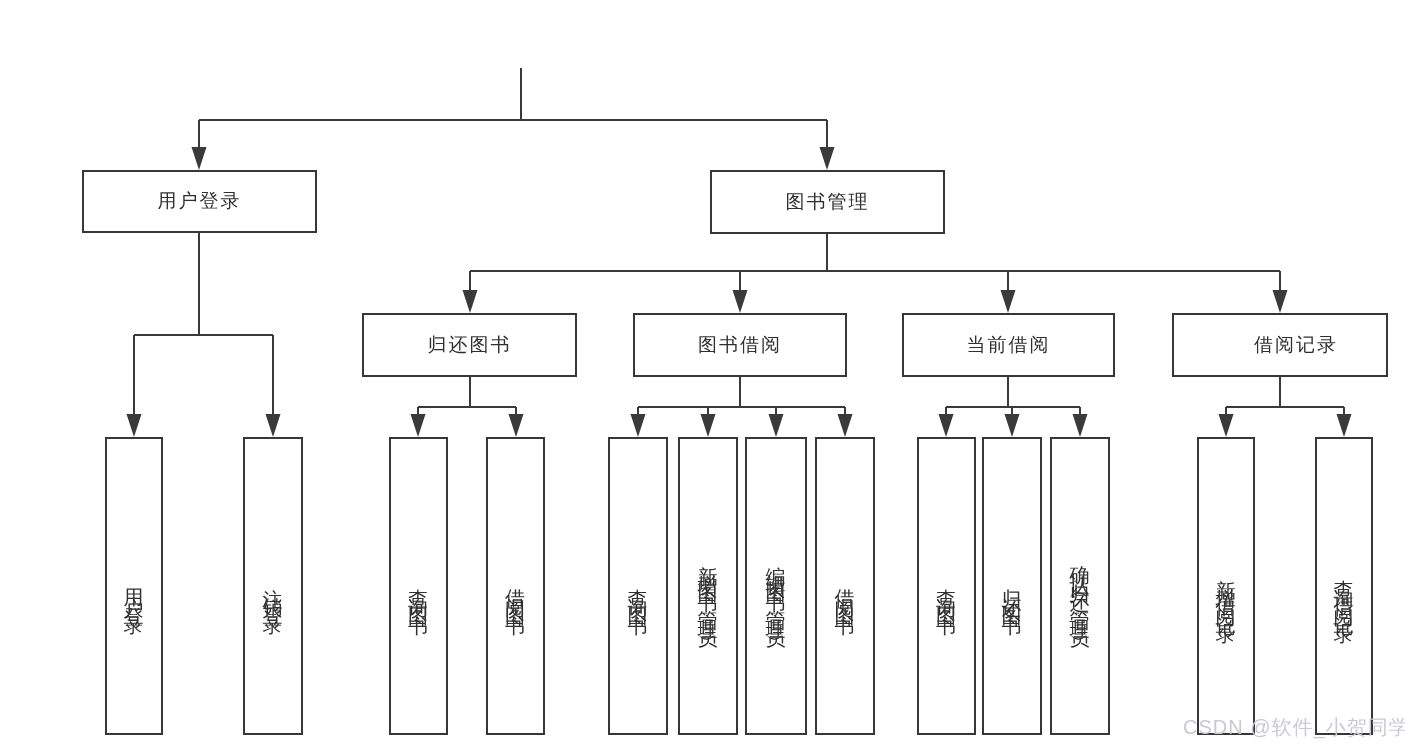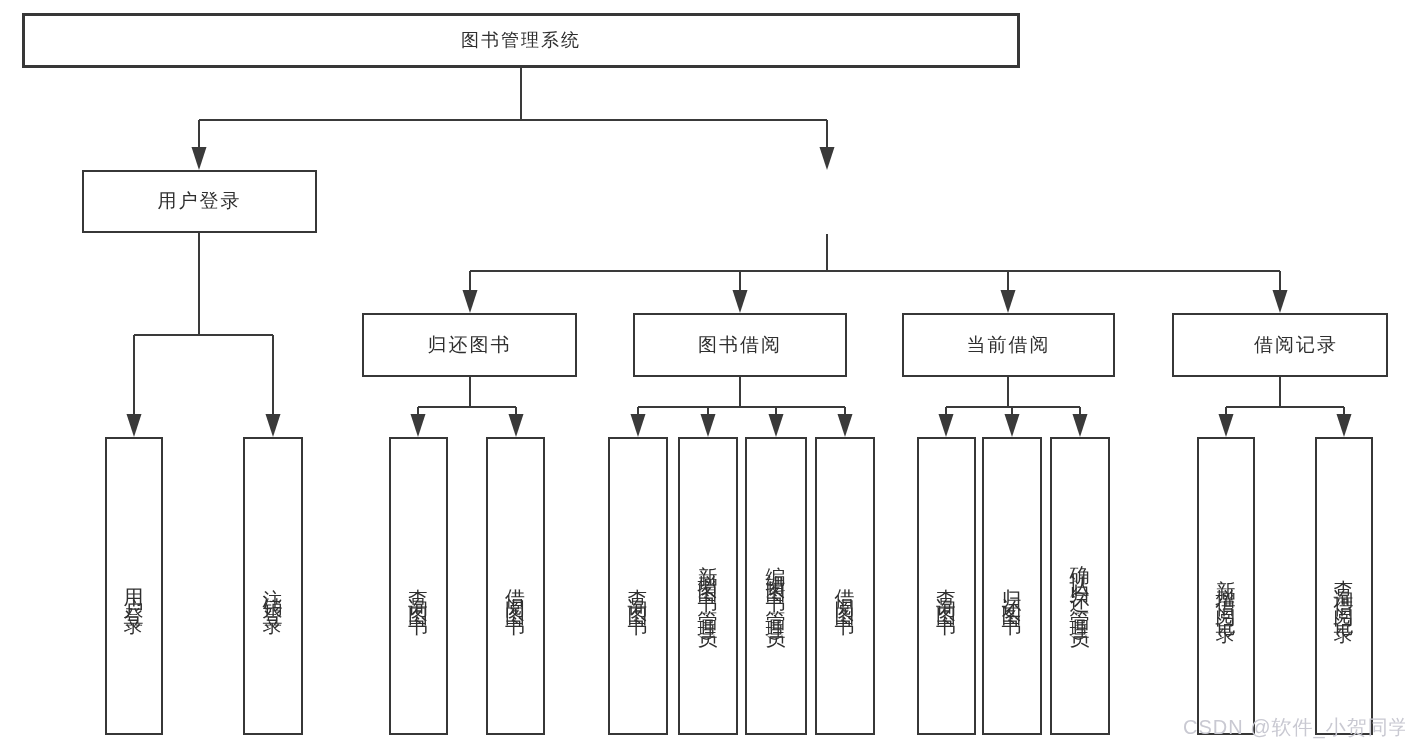--- a/index.html
+++ b/index.html
@@ -90,23 +90,23 @@
       <polygon points="768.5,414 783.5,414 776,437"></polygon>
       <polygon points="837.5,414 852.5,414 845,437"></polygon>
       <polygon points="938.5,414 953.5,414 946,437"></polygon>
       <polygon points="1004.5,414 1019.5,414 1012,437"></polygon>
       <polygon points="1072.5,414 1087.5,414 1080,437"></polygon>
       <polygon points="1218.5,414 1233.5,414 1226,437"></polygon>
       <polygon points="1336.5,414 1351.5,414 1344,437"></polygon>
     </g>
   </svg>
 
-  <div class="node root" style="left:22px; top:13px; width:998px; height:55px;">图书管理系统</div>
 
   <div class="node" style="left:82px; top:170px; width:235px; height:63px;">用户登录</div>
+  <div class="node" style="left:710px; top:170px; width:235px; height:64px;">图书管理</div>
 
   <div class="node" style="left:362px; top:313px; width:215px; height:64px;">归还图书</div>
   <div class="node" style="left:902px; top:313px; width:213px; height:64px;">当前借阅</div>
   <div class="node" style="left:633px; top:313px; width:214px; height:64px;">图书借阅</div>
   <div class="node" style="left:1172px; top:313px; width:216px; height:64px;padding-left:32px;">借阅记录</div>
 
   <div class="node vnode" style="left:105px; top:437px; width:58px; height:298px;">用户登录</div>
   <div class="node vnode" style="left:243px; top:437px; width:60px; height:298px;">注销登录</div>
 
   <div class="node vnode" style="left:389px; top:437px; width:59px; height:298px;">查询图书</div>

